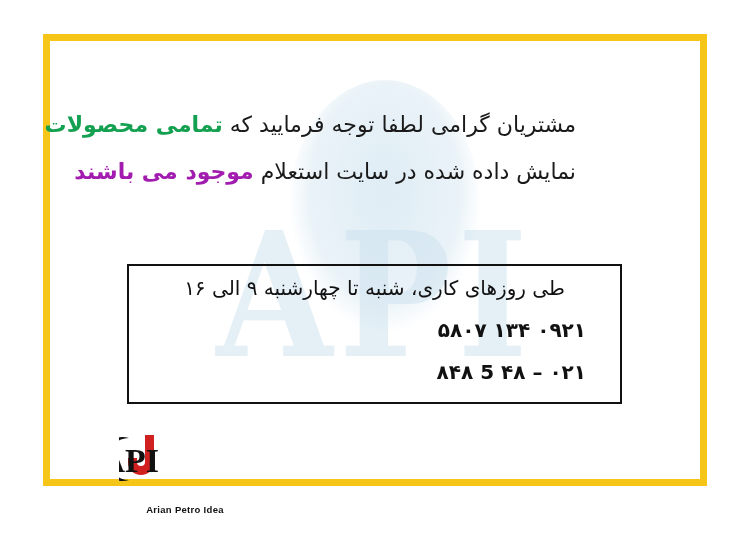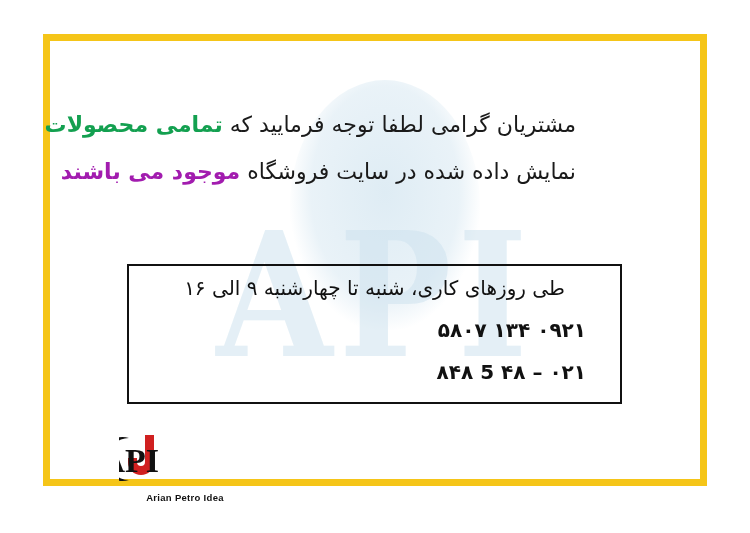--- a/index.html
+++ b/index.html
@@ -176,21 +176,21 @@
     width: 132px;
     height: 54px;
   }
   #logo .logo-caption {
     font-family: "Liberation Sans", sans-serif;
     font-size: 9.5px;
     font-weight: bold;
     color: #111111;
     text-align: center;
     width: 132px;
-    margin-top: 6px;
+    margin-top: 18px;
     letter-spacing: .3px;
     direction: ltr;
   }
 </style>
 </head>
 <body>
 
 <div id="poster">
 
   <div id="watermark">
@@ -200,21 +200,21 @@
 
   <div id="frame"></div>
 
   <div id="content">
 
     <div class="headline-block">
       <div class="line line1">
         <span>مشتریان گرامی لطفا توجه فرمایید که </span><span class="hl-green">تمامی محصولات</span>
       </div>
       <div class="line line2">
-        <span>نمایش داده شده در سایت فروشگاه </span><span class="hl-orange">موجود می باشند</span>
+        <span>نمایش داده شده در سایت استعلام </span><span class="hl-orange">موجود می باشند</span>
       </div>
     </div>
 
     <div id="contact-box">
       <div class="contact-row hours">طی روزهای کاری، شنبه تا چهارشنبه ۹ الی ۱۶</div>
 
       <div class="contact-row">
         <span class="contact-value">۰۹۲۱ ۱۳۴ ۵۸۰۷</span>
       </div>
 

